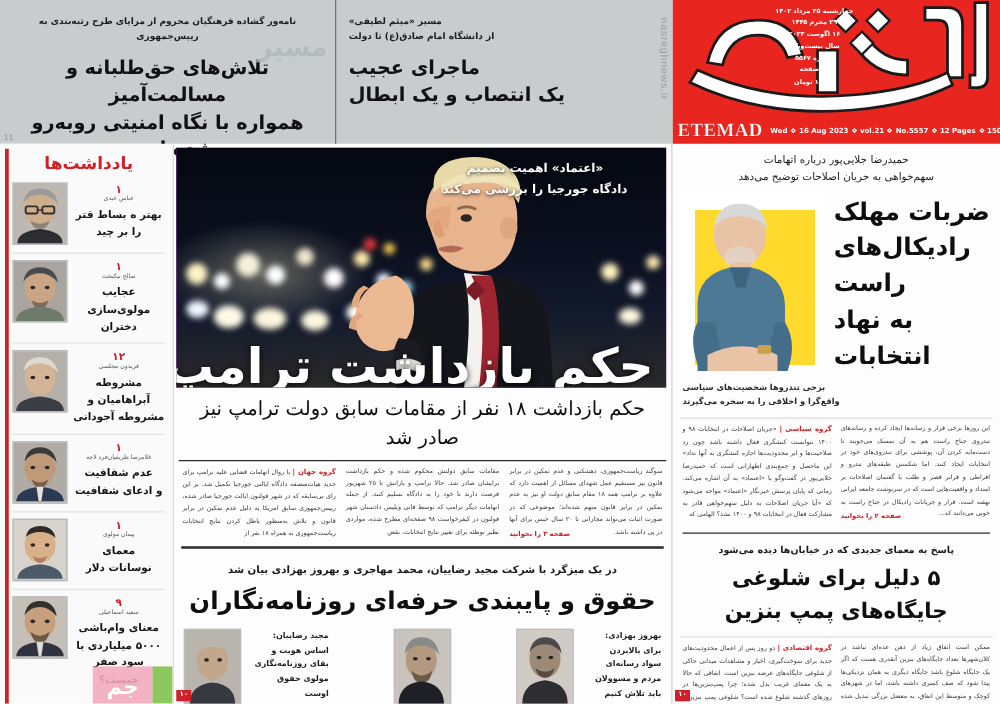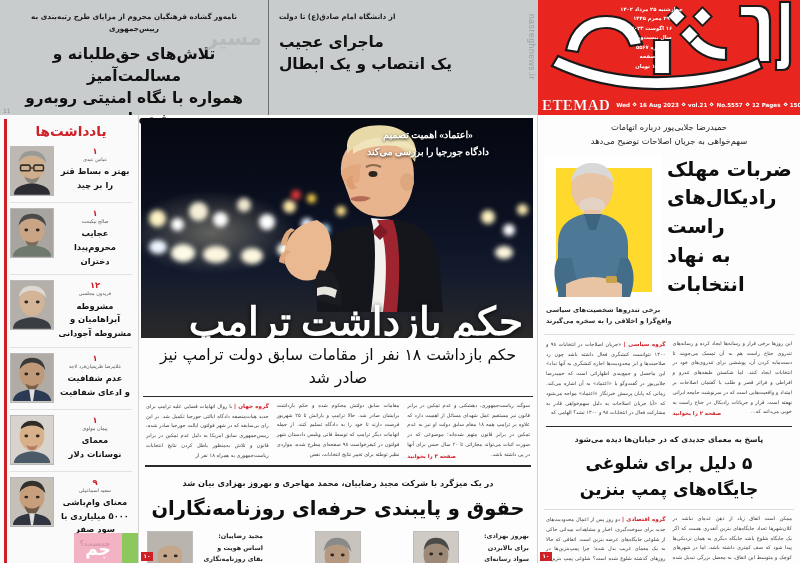--- a/index.html
+++ b/index.html
@@ -247,24 +247,23 @@
     left: 2px; bottom: 2px;
     background: #cf2027; color: #fff;
     font-size: 5.6px; font-weight: bold;
     padding: 1.5px 2.5px;
     line-height: 1;
   }
 
   
   .hero {
     position: relative;
-    width: 392px; height: 220px;
+    width: 392px; height: 192px;
     overflow: hidden;
     background: #a21caf;
-    font-family: Liberation Serif, serif;
   }
   .hero-sky {
     position: absolute; inset: 0;
     background:
       radial-gradient(ellipse 120px 60px at 18% 52%, rgba(255,245,200,.35), transparent 70%),
       linear-gradient(180deg, #050810 0%, #0b1020 42%, #121a2c 70%, #2b2a2a 100%);
   }
   .bokeh { position: absolute; border-radius: 50%; filter: blur(2.4px); }
   .hero-title {
     position: absolute;
@@ -436,20 +435,21 @@
           <i class="sep"></i>
           <span>150000   Rials</span>
         </span>
       </div>
     </div>
 
     <div class="headline-band">
 
       <div class="hb-col left">
         <div class="kicker">
+          <div>مسیر «میثم لطیفی»</div>
           <div>از دانشگاه امام صادق(ع) تا دولت</div>
         </div>
         <div class="bighead">
           <div>ماجرای عجیب</div>
           <div>یک انتصاب و یک ابطال</div>
         </div>
       </div>
 
       <div class="hb-col right">
         <div class="kicker">نامه‌ور گشاده فرهنگیان محروم از مزایای طرح رتبه‌بندی به رییس‌جمهوری</div>
@@ -713,21 +713,21 @@
             </svg>
           </div>
         </div>
 
         <div class="note">
           <div class="note-txt">
             <div class="note-pg">۱</div>
             <div class="note-author">صالح نیکبخت</div>
             <div class="note-title">
               <div>عجایب</div>
-              <div>محروم‌پیدا</div>
+              <div>مولوی‌سازی</div>
               <div>دختران</div>
             </div>
           </div>
           <div class="note-photo">
             <svg viewBox="0 0 44 50">
               <rect width="44" height="50" fill="#a8a5a0"></rect>
               <ellipse cx="22" cy="22" rx="13" ry="15" fill="#c9a585"></ellipse>
               <path d="M8 17 Q10 5 22 5 Q35 5 37 18 Q31 10 22 10 Q13 10 8 17 Z" fill="#4a4a4a"></path>
               <ellipse cx="16" cy="22" rx="2" ry="1.5" fill="#2b2623"></ellipse>
               <ellipse cx="28" cy="22" rx="2" ry="1.5" fill="#2b2623"></ellipse>

